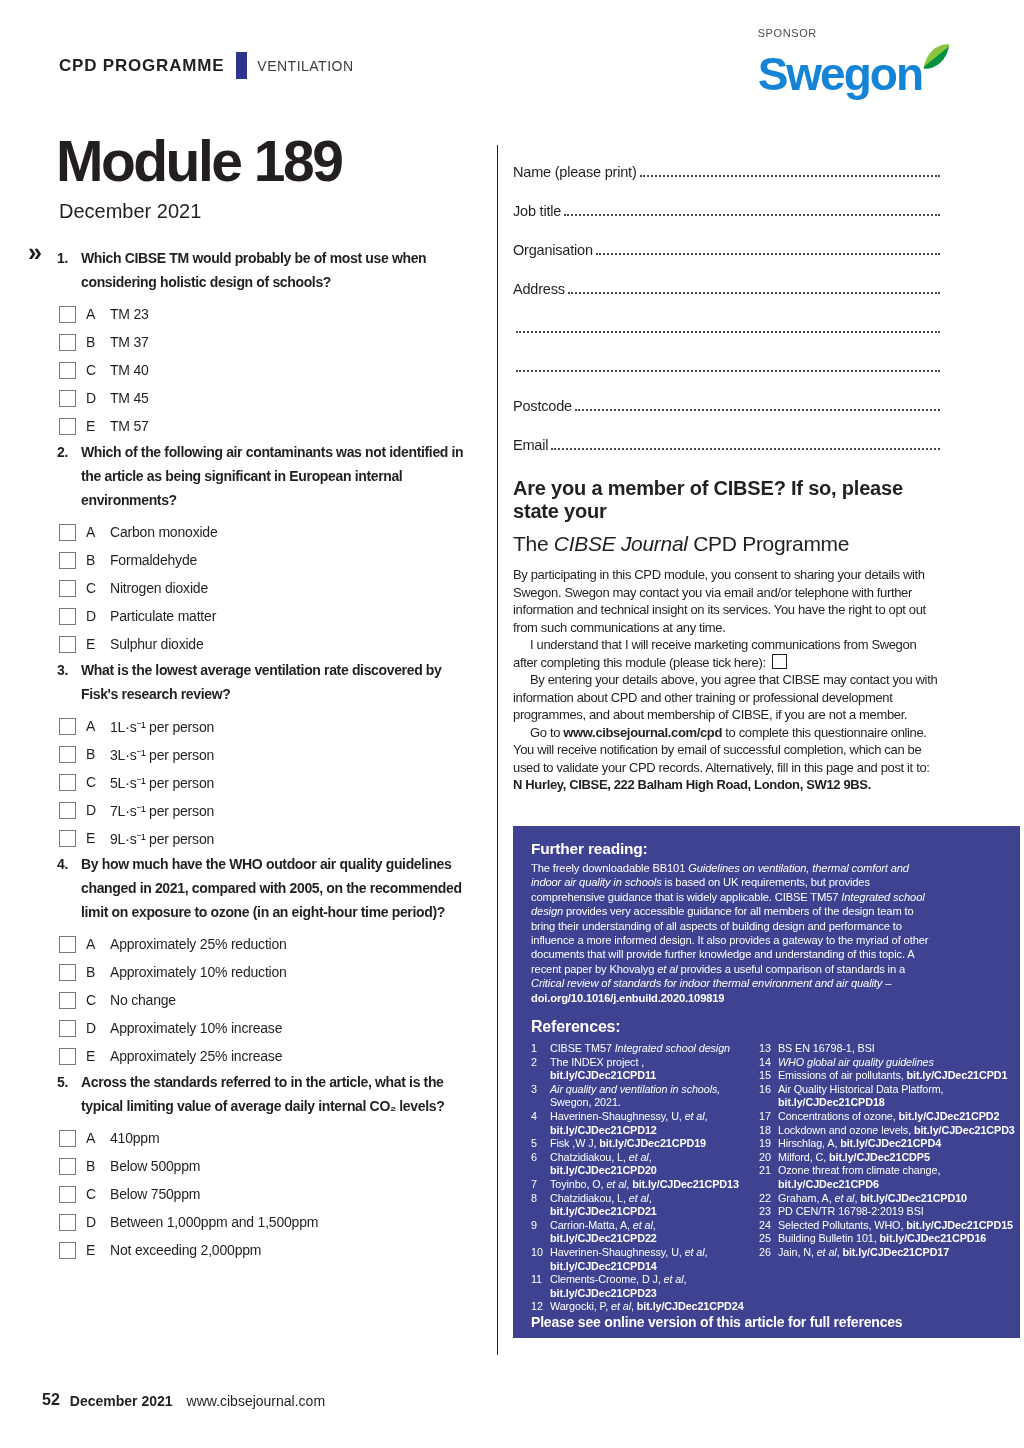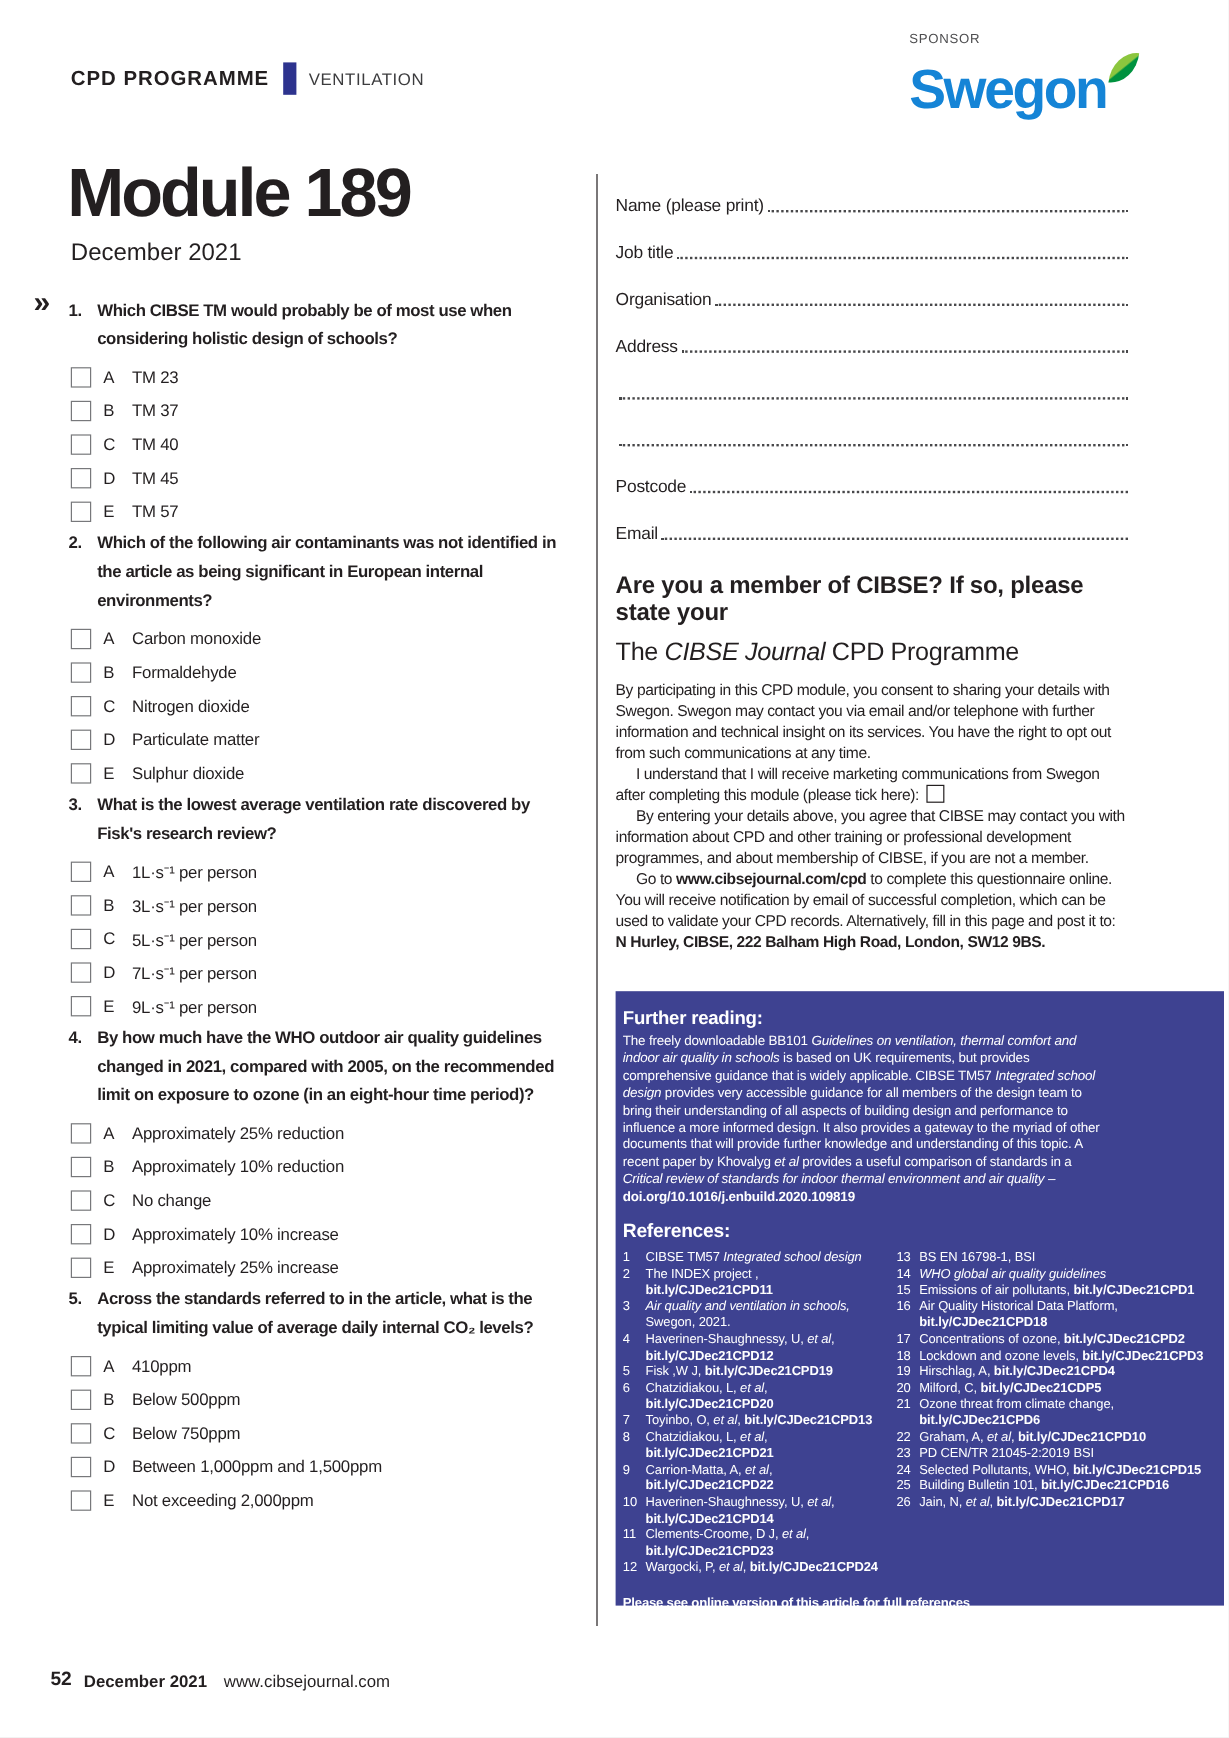--- a/index.html
+++ b/index.html
@@ -52,32 +52,32 @@
   .cpd-heading{font-size:21px;letter-spacing:-.3px;margin-bottom:10px;}
   .cpd p{margin:0;font-size:13px;line-height:17.5px;letter-spacing:-.35px;}
   .cpd p.indent{text-indent:17px;}
   .it{font-style:italic;}
   .bd{font-weight:bold;}
   .inline-tickbox{display:inline-block;width:13px;height:13px;border:1.5px solid #231f20;
     vertical-align:-2px;margin-left:3px;background:#fff;}
 
   
   .blue-box{position:absolute;left:513px;top:826px;width:507px;height:512px;background:#3e4291;
-    color:#ffffff;box-sizing:border-box;padding:14px 0 0 6px;}
+    color:#ffffff;box-sizing:border-box;padding:14px 0 0 18px;}
   .fr-heading{font-size:15.5px;font-weight:bold;margin-bottom:3px;letter-spacing:-.2px;}
   .fr-text{width:402px;font-size:11.2px;line-height:14.4px;letter-spacing:-.15px;}
   .refs-heading{font-size:16px;font-weight:bold;margin:13px 0 6px;letter-spacing:-.2px;}
   .refs{display:flex;}
   .refs-col{font-size:10.8px;line-height:13.6px;letter-spacing:-.1px;}
   .refs-col1{width:220px;margin-right:8px;}
   .refs-col2{width:256px;}
   .ref{display:flex;}
   .ref-num{width:19px;flex:none;}
   .ref-body{flex:1;}
-  .ref-footnote{font-weight:bold;font-size:11px;margin-top:16px;letter-spacing:-.2px;}
+  .ref-footnote{font-weight:bold;font-size:14px;letter-spacing:-.2px;}
 
   
   .footer{position:absolute;left:42px;top:1391px;display:flex;align-items:flex-end;}
   .footer-page{font-weight:bold;font-size:16px;margin-right:10px;}
   .footer-date{font-weight:bold;font-size:14px;margin-right:14px;}
   .footer-site{font-size:14px;}
 </style>
 </head>
 <body>
 
@@ -397,21 +397,21 @@
           <div class="ref">
             <span class="ref-num">21</span>
             <span class="ref-body"><span class="">Ozone threat from climate change, </span><span class="bd">bit.ly/CJDec21CPD6</span></span>
           </div>
           <div class="ref">
             <span class="ref-num">22</span>
             <span class="ref-body"><span class="">Graham, A, </span><span class="it">et al</span><span class="">, </span><span class="bd">bit.ly/CJDec21CPD10</span></span>
           </div>
           <div class="ref">
             <span class="ref-num">23</span>
-            <span class="ref-body"><span class="">PD CEN/TR 21045-2:2019 BSI</span></span>
+            <span class="ref-body"><span class="">PD CEN/TR 16798-2:2019 BSI</span></span>
           </div>
           <div class="ref">
             <span class="ref-num">24</span>
             <span class="ref-body"><span class="">Selected Pollutants, WHO, </span><span class="bd">bit.ly/CJDec21CPD15</span></span>
           </div>
           <div class="ref">
             <span class="ref-num">25</span>
             <span class="ref-body"><span class="">Building Bulletin 101, </span><span class="bd">bit.ly/CJDec21CPD16</span></span>
           </div>
           <div class="ref">

